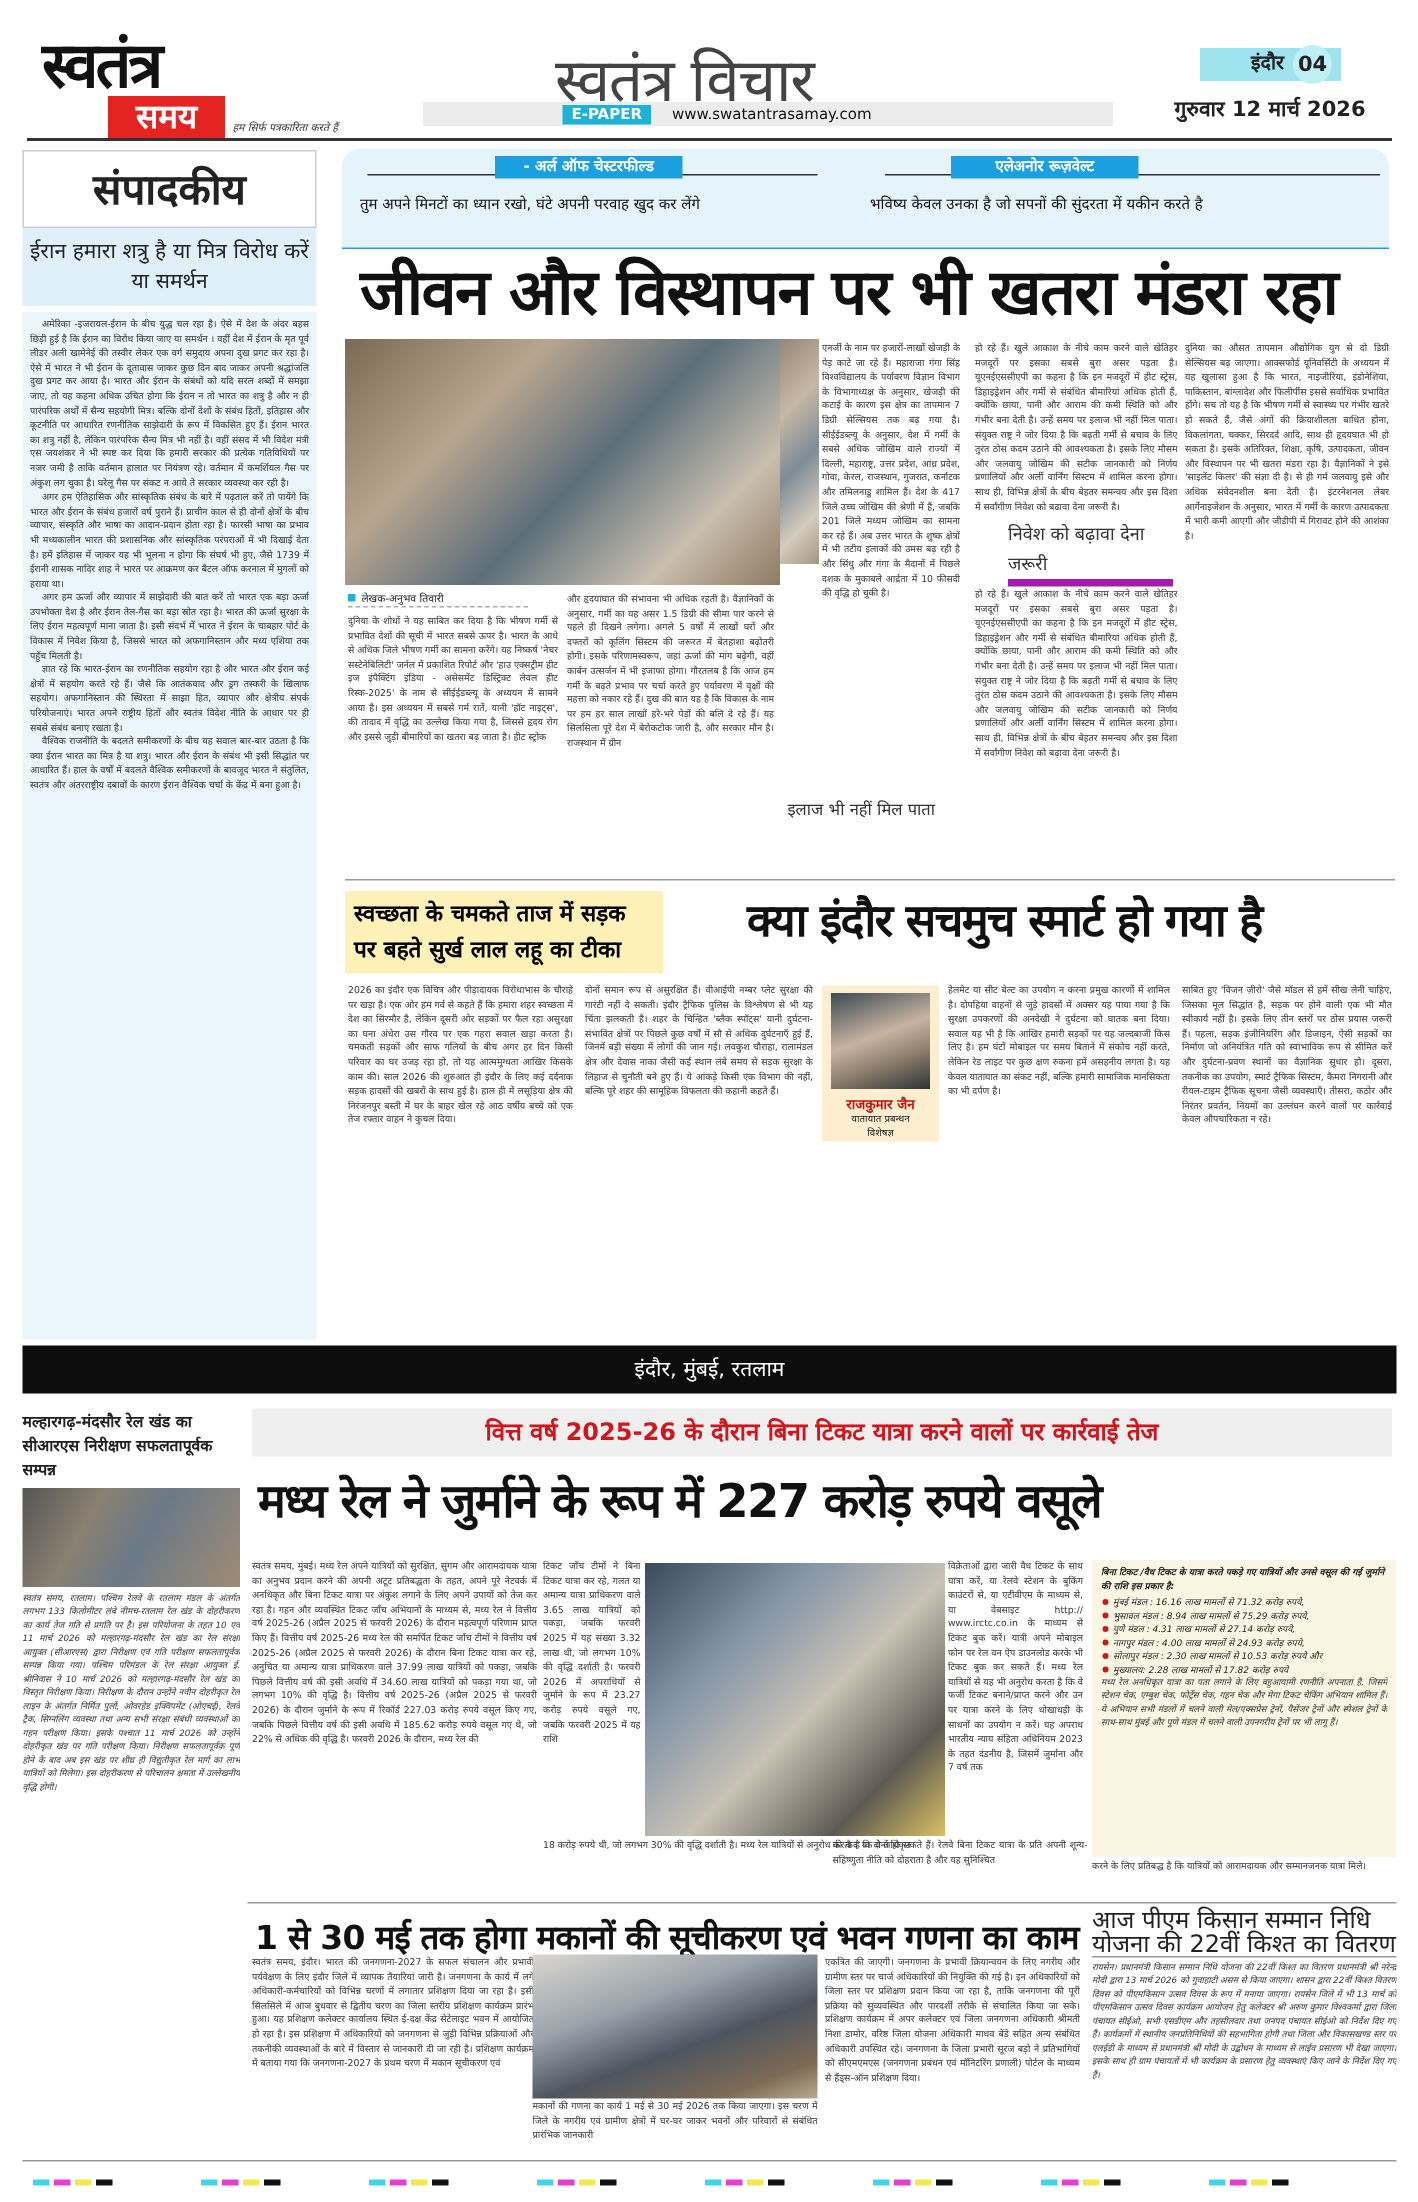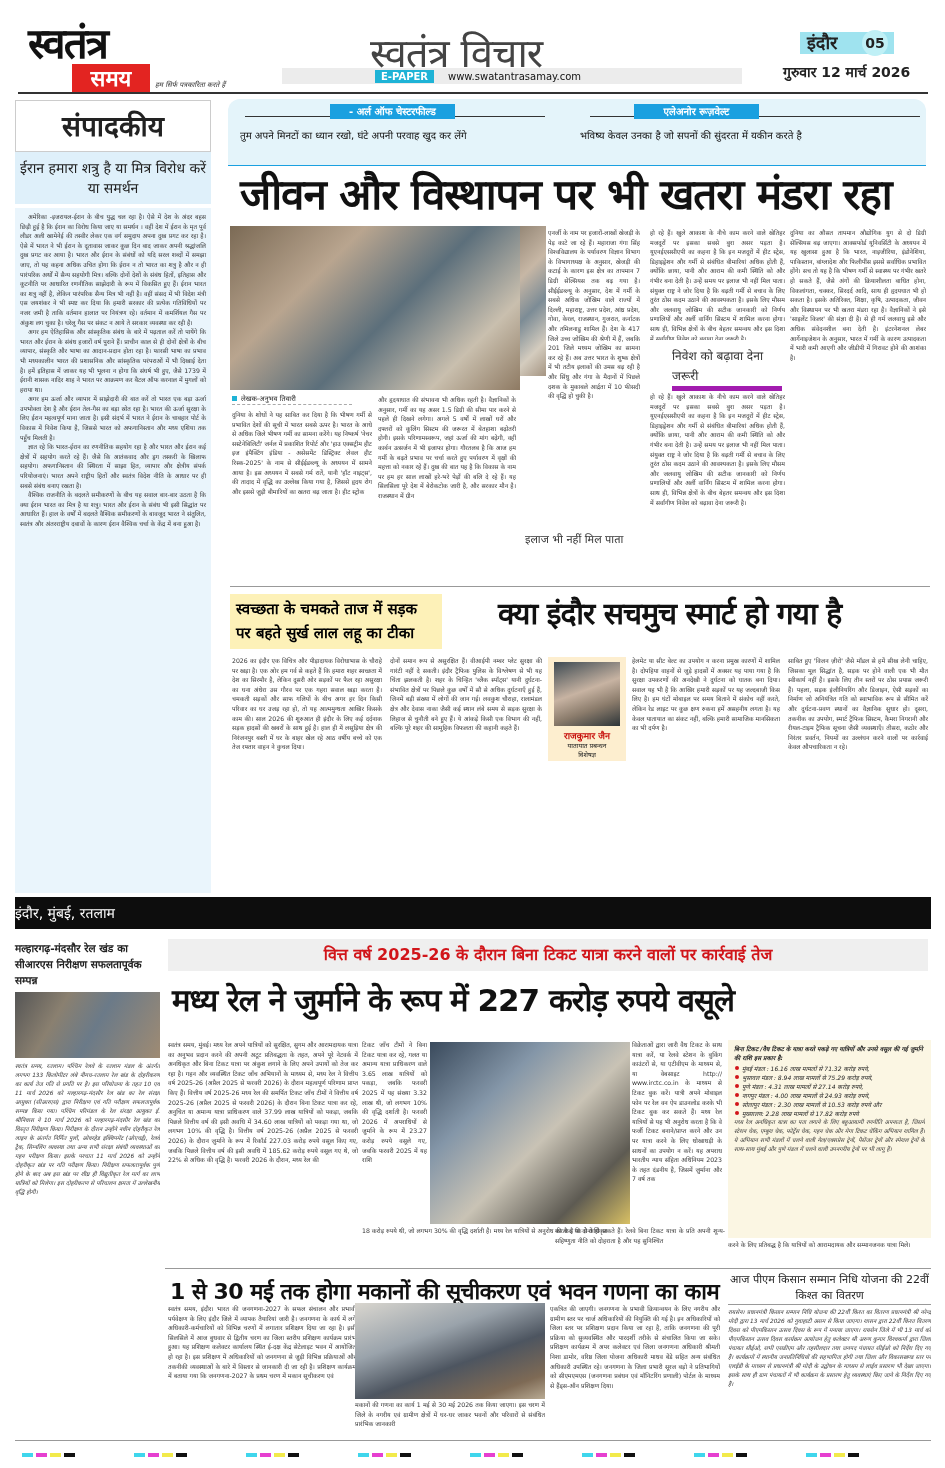--- a/index.html
+++ b/index.html
@@ -8,21 +8,21 @@
 .txt{font-size:6.2px;line-height:9.6px;color:#333;text-align:justify;overflow:hidden}
 .txt p{text-indent:8px}
 
 .logo-top{left:28px;top:22px;font-family:"DejaVu Serif",serif;font-weight:bold;font-size:42px;line-height:44px;color:#111;letter-spacing:-2px}
 .logo-bottom{left:72px;top:64px;width:78px;height:30px;background:#e32421;color:#fff;font-weight:bold;font-size:22px;line-height:30px;text-align:center}
 .tagline{left:155px;top:80px;font-size:7px;font-style:italic;color:#333}
 .main-title{left:370px;top:24px;font-size:40px;color:#444;font-family:"DejaVu Sans",sans-serif;letter-spacing:-1px}
 .url-bar{left:282px;top:68px;width:460px;height:16px;background:#ececec}
 .epaper{left:375px;top:70px;background:#1eb3d6;color:#fff;font-size:10px;font-weight:bold;padding:1px 6px}
 .url{left:448px;top:71px;font-size:10px;color:#111}
-.city-badge{left:800px;top:32px;width:94px;height:22px;background:#9fe3ef;font-size:18px;font-weight:bold;line-height:22px;padding-left:7px}
+.city-badge{left:800px;top:32px;width:94px;height:22px;background:#9fe3ef;font-size:13px;font-weight:bold;line-height:22px;padding-left:34px}
 .page-num{left:862px;top:30px;width:26px;height:26px;border-radius:13px;background:#bff0f6;font-size:14px;font-weight:bold;line-height:26px;text-align:center}
 .date{left:783px;top:62px;font-size:14px;font-weight:bold;color:#222}
 .rule{left:18px;width:910px;height:2px;background:#333}
 
 .ed-head{left:15px;top:100px;width:196px;height:52px;border:1px solid #ccc;background:#fff;font-size:28px;font-weight:bold;text-align:center;line-height:52px}
 .ed-sub{left:15px;top:152px;width:196px;height:52px;background:#dff0fa;font-size:14px;line-height:20px;text-align:center;padding-top:6px}
 .ed-body{left:15px;top:208px;width:196px;height:685px;background:#eaf5fc;padding:4px 5px}
 
 .quote-box{left:228px;top:99px;width:698px;height:66px;background:#e4f4fa;border-radius:12px 12px 0 0}
 .q-label{height:15px;background:#1aa0e0;color:#fff;font-size:10px;font-weight:bold;text-align:center;line-height:15px}
@@ -34,47 +34,47 @@
 .byline:before{content:"";display:inline-block;width:5px;height:5px;background:#1eb3d6;margin-right:4px}
 .subhead{font-size:14px;color:#333;line-height:20px}
 
 .yellow-head{left:230px;top:594px;width:212px;height:55px;background:#fdf1b8;color:#000000;font-weight:bold;font-size:15px;line-height:24px;padding:3px 6px}
 .head2{left:498px;top:592px;font-size:30px;font-weight:bold;white-space:nowrap;letter-spacing:-1px;color:#111}
 .author-card{left:548px;top:657px;width:78px;height:104px;background:#fdeecf}
 .author-photo{left:554px;top:662px;width:66px;height:64px;background:linear-gradient(160deg,#3d4a52,#c7b3a2 45%,#8a7b6b 70%,#2c3438)}
 .author-name{left:548px;top:729px;width:78px;text-align:center;color:#c8130f;font-size:9px;font-weight:bold}
 .author-role{left:548px;top:742px;width:78px;text-align:center;font-size:6.5px;line-height:9px}
 
-.band{left:15px;top:897px;width:916px;height:32px;background:#0d0d0d;color:#fff;font-size:14px;line-height:32px}
+.band{left:15px;top:897px;width:916px;height:32px;background:#0d0d0d;color:#fff;font-size:14px;text-align:center;line-height:32px}
 .side-head{left:15px;top:940px;width:145px;font-size:10.5px;line-height:16px;font-weight:bold;color:#222}
 .red-kicker{left:168px;top:939px;width:760px;height:32px;background:#efefef;color:#d1151a;font-size:16px;font-weight:bold;text-align:center;line-height:32px}
 .rail-head{left:172px;top:978px;font-size:31px;font-weight:bold;white-space:nowrap;letter-spacing:-1px;color:#111}
 .zone-box{left:728px;top:1040px;width:203px;height:198px;background:#fbf6e3}
 .zone-title{font-size:14px;font-weight:bold;line-height:18px;color:#111;margin-bottom:3px}
 .zone-intro{font-size:6px;font-style:italic;font-weight:bold;line-height:9px;margin-bottom:2px}
 .zone-li{font-size:6px;font-style:italic;line-height:9px;padding-left:8px;position:relative}
 .zone-li:before{content:"";position:absolute;left:1px;top:2px;width:4px;height:4px;border-radius:2px;background:#d1151a}
 .census-head{left:170px;top:1275px;font-size:22px;font-weight:bold;white-space:nowrap;color:#111;letter-spacing:-0.5px}
-.kisan-head{left:728px;top:1272px;width:203px;font-size:11px;line-height:16px;text-align:center;color:#222;border-bottom:1px solid #999}
+.kisan-head{left:728px;top:1272px;width:203px;font-size:16px;line-height:16px;color:#222;border-bottom:1px solid #999}
 .cmyk{top:1453px;height:4px;display:flex;gap:3px}
 .cmyk span{width:11px;height:4px;display:block}
 .divider{background:#999}
 </style>
 </head>
 <body>
 
 <div class="abs logo-top">स्वतंत्र</div>
 <div class="abs logo-bottom">समय</div>
 <div class="abs url-bar"></div>
 <div class="abs tagline">हम सिर्फ पत्रकारिता करते हैं</div>
 <div class="abs main-title">स्वतंत्र विचार</div>
 <div class="abs epaper">E-PAPER</div>
 <div class="abs url">www.swatantrasamay.com</div>
 <div class="abs city-badge">इंदौर</div>
-<div class="abs page-num">05</div>
+<div class="abs page-num">04</div>
 <div class="abs date">गुरुवार 12 मार्च 2026</div>
 <div class="abs rule" style="top:92px"></div>
 
 <div class="abs ed-head">संपादकीय</div>
 <div class="abs ed-sub">ईरान हमारा शत्रु है या मित्र विरोध करें या समर्थन</div>
 <div class="abs ed-body txt">
   <p>अमेरिका -इजरायल-ईरान के बीच युद्ध चल रहा है। ऐसे में देश के अंदर बहस छिड़ी हुई है कि ईरान का विरोध किया जाए या समर्थन । वहीं देश में ईरान के मृत पूर्व लीडर अली खामेनेई की तस्वीर लेकर एक वर्ग समुदाय अपना दुख प्रगट कर रहा है। ऐसे में भारत ने भी ईरान के दूतावास जाकर कुछ दिन बाद जाकर अपनी श्रद्धांजलि दुख प्रगट कर आया है। भारत और ईरान के संबंधों को यदि सरल शब्दों में समझा जाए, तो यह कहना अधिक उचित होगा कि ईरान न तो भारत का शत्रु है और न ही पारंपरिक अर्थों में सैन्य सहयोगी मित्र। बल्कि दोनों देशों के संबंध हितों, इतिहास और कूटनीति पर आधारित रणनीतिक साझेदारी के रूप में विकसित हुए हैं। ईरान भारत का शत्रु नहीं है, लेकिन पारंपरिक सैन्य मित्र भी नहीं है। वहीं संसद में भी विदेश मंत्री एस जयशंकर ने भी स्पष्ट कर दिया कि हमारी सरकार की प्रत्येक गतिविधियों पर नजर जमी है ताकि वर्तमान हालात पर नियंत्रण रहे। वर्तमान में कमर्शियल गैस पर अंकुश लग चुका है। घरेलू गैस पर संकट न आये ते सरकार व्यवस्था कर रही है।</p>
   <p>अगर हम ऐतिहासिक और सांस्कृतिक संबंध के बारे में पढ़ताल करें तो पायेंगे कि भारत और ईरान के संबंध हजारों वर्ष पुराने हैं। प्राचीन काल से ही दोनों क्षेत्रों के बीच व्यापार, संस्कृति और भाषा का आदान-प्रदान होता रहा है। फारसी भाषा का प्रभाव भी मध्यकालीन भारत की प्रशासनिक और सांस्कृतिक परंपराओं में भी दिखाई देता है। हमें इतिहास में जाकर यह भी भूलना न होगा कि संघर्ष भी हुए, जैसे 1739 में ईरानी शासक नादिर शाह ने भारत पर आक्रमण कर बैटल ऑफ करनाल में मुगलों को हराया था।</p>
   <p>अगर हम ऊर्जा और व्यापार में साझेदारी की बात करें तो भारत एक बड़ा ऊर्जा उपभोक्ता देश है और ईरान तेल-गैस का बड़ा स्रोत रहा है। भारत की ऊर्जा सुरक्षा के लिए ईरान महत्वपूर्ण माना जाता है। इसी संदर्भ में भारत ने ईरान के चाबहार पोर्ट के विकास में निवेश किया है, जिससे भारत को अफगानिस्तान और मध्य एशिया तक पहुँच मिलती है।</p>
   <p>ज्ञात रहे कि भारत-ईरान का रणनीतिक सहयोग रहा है और भारत और ईरान कई क्षेत्रों में सहयोग करते रहे हैं। जैसे कि आतंकवाद और ड्रग तस्करी के खिलाफ सहयोग। अफगानिस्तान की स्थिरता में साझा हित, व्यापार और क्षेत्रीय संपर्क परियोजनाएं। भारत अपने राष्ट्रीय हितों और स्वतंत्र विदेश नीति के आधार पर ही सबसे संबंध बनाए रखता है।</p>

